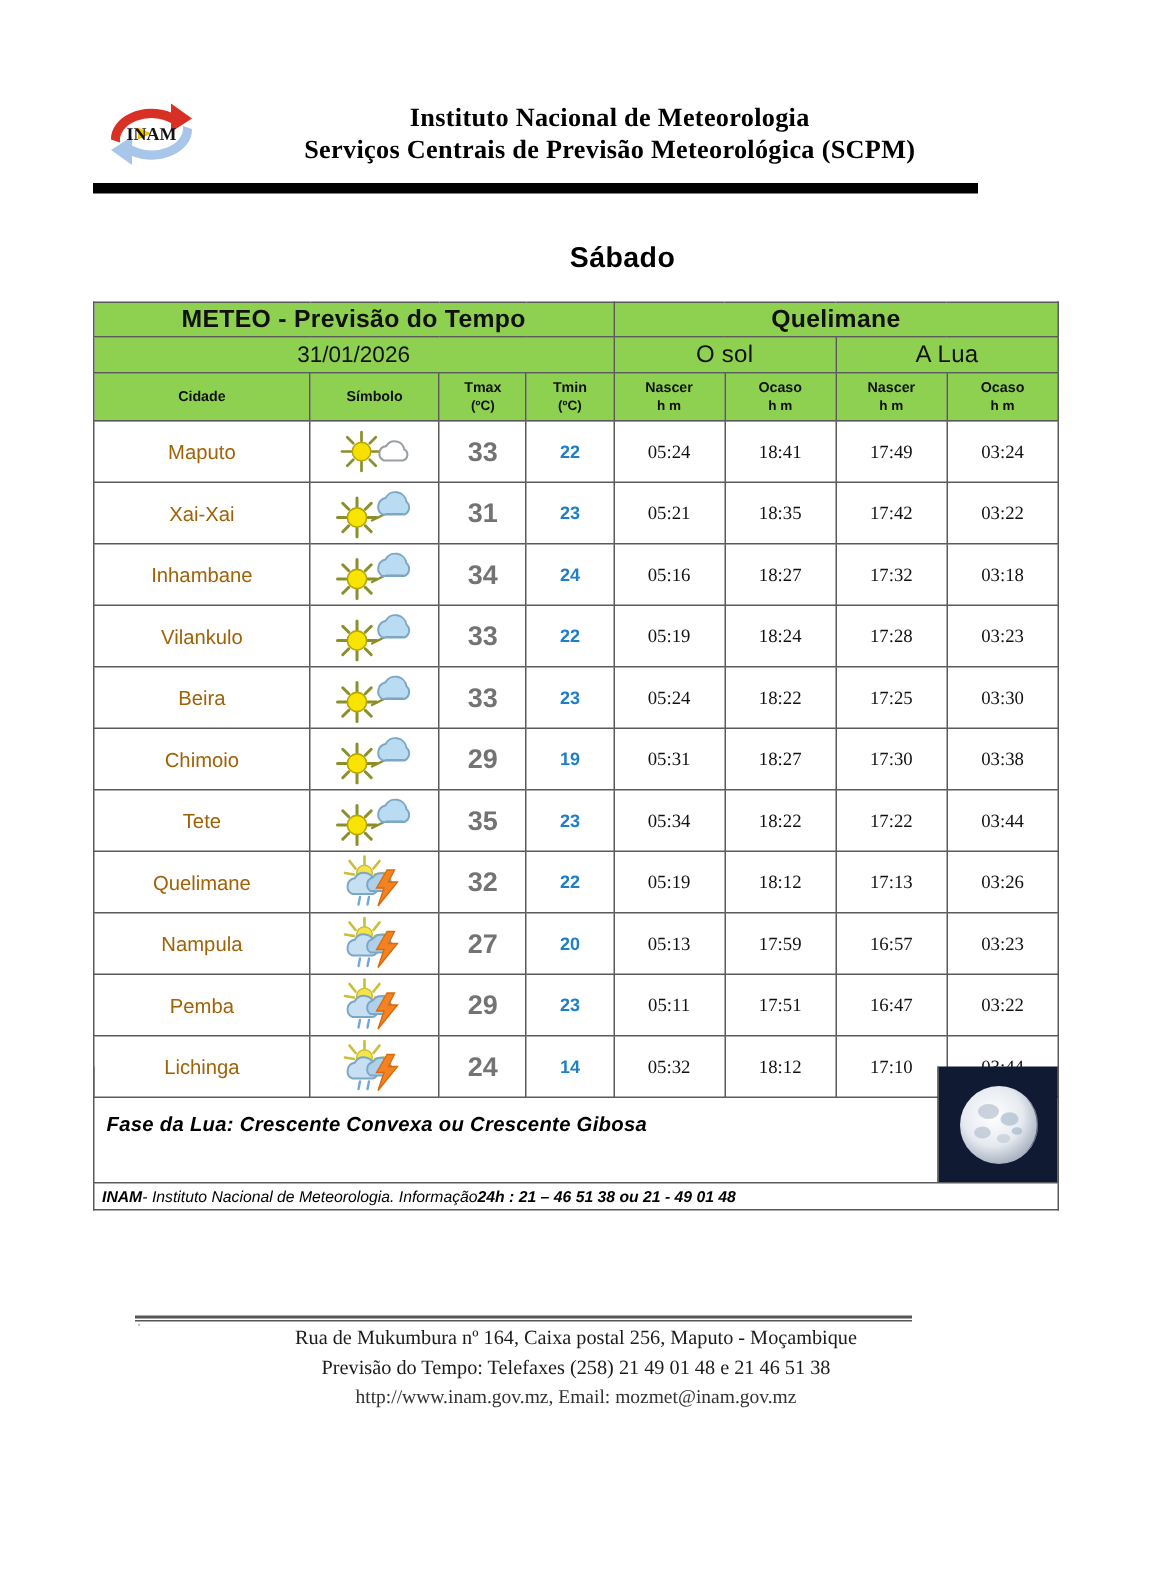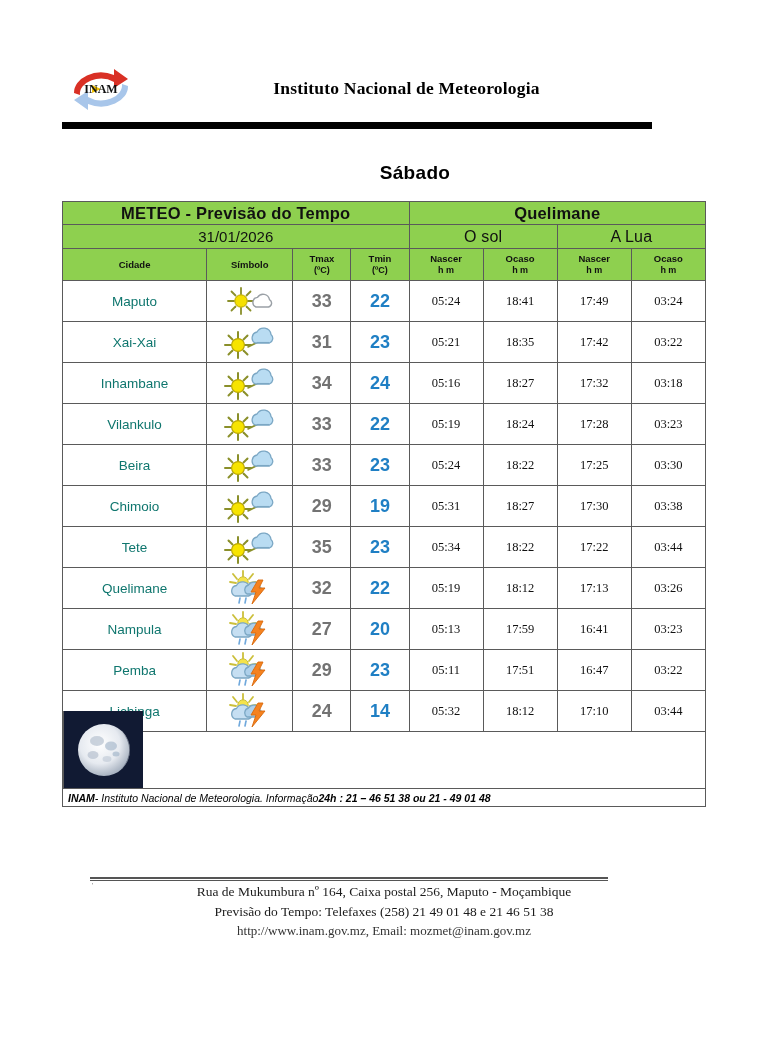--- a/index.html
+++ b/index.html
@@ -59,24 +59,24 @@
     background:#8ed04f;
     font-weight:bold;
     color:#111;
   }
   .gh-big{font-size:16.5px;height:22px;letter-spacing:.2px;}
   .gh-date{font-size:15px;font-weight:normal;height:21px;}
   .gh-mid{font-size:16px;font-weight:normal;height:23px;letter-spacing:.2px;}
   .gh-sub{font-size:9.5px;height:31px;line-height:1.25;font-weight:bold;}
   .gh-sub .u{font-size:9px;display:block;}
 
-  td.city{font-size:13.5px;height:40px;color:#0f766e;border-radius:17px;}
+  td.city{font-size:13.5px;height:40px;color:#a16207;border-radius:17px;}
   td.sym{height:40px;}
   td.tmax{font-size:18px;font-weight:bold;color:#737373;}
-  td.tmin{font-size:18px;font-weight:bold;color:#1f7fc4;}
+  td.tmin{font-size:12px;font-weight:bold;color:#1f7fc4;}
   td.astro{font-size:12.5px;font-family:"Liberation Serif", serif;color:#111;}
 
   .symbox{display:flex;align-items:center;justify-content:center;height:40px;}
   .symbox svg{display:block;}
 
   
   .moonrow{position:absolute;left:62px;top:711px;width:644px;height:78px;
     border:1px solid #5a5a5a;border-top:none;box-sizing:border-box;
     display:flex;align-items:stretch;}
   .moontext{
@@ -118,20 +118,21 @@
     <svg viewBox="0 0 78 52">
       <path d="M12 30 A27 20 0 0 1 52 12 L52 6 L66 16 L52 25 L52 19 A21 15 0 0 0 18 32 Z" fill="#d93025"></path>
       <path d="M66 23 A27 20 0 0 1 26 41 L26 47 L12 37 L26 28 L26 34 A21 15 0 0 0 60 21 Z" fill="#a8c6ea"></path>
       <ellipse cx="39" cy="26" rx="13" ry="6.5" fill="#ffffff"></ellipse>
       <path d="M30 22 L39 26 L30 30 Z" fill="#f2c300"></path>
       <text x="39" y="30" font-family="Liberation Serif, serif" font-size="12" font-weight="bold" text-anchor="middle" fill="#111">INAM</text>
     </svg>
   </div>
   <div class="masthead-titles">
     <div class="mast-line1">Instituto Nacional de Meteorologia</div>
+    <div class="mast-line2">Serviços Centrais de Previsão Meteorológica (SCPM)</div>
   </div>
 </div>
 <div class="rule"></div>
 
 <div class="daytitle">Sábado</div>
 
 <div class="tablewrap">
 <table class="meteo">
   <colgroup>
     <col style="width:144px">
@@ -434,21 +435,21 @@
       <line x1="15" y1="28" x2="14" y2="33"></line>
                   <line x1="21" y1="28" x2="20" y2="33"></line>
     </g>
   </svg>
             </div>
           </td>
           <td class="tmax">27</td>
           <td class="tmin">20</td>
           <td class="astro">05:13</td>
           <td class="astro">17:59</td>
-          <td class="astro">16:41</td>
+          <td class="astro">16:57</td>
           <td class="astro">03:23</td>
         </tr>
         <tr>
           <td class="city">Pemba</td>
           <td class="sym">
             <div class="symbox">
               <svg width="50" height="36" viewBox="0 0 50 36">
     <g stroke="#cbbf3a" stroke-width="1.8" stroke-linecap="round">
       <line x1="18" y1="1" x2="18" y2="7"></line>
       <line x1="8" y1="4" x2="12" y2="9"></line>
@@ -502,20 +503,21 @@
           <td class="astro">05:32</td>
           <td class="astro">18:12</td>
           <td class="astro">17:10</td>
           <td class="astro">03:44</td>
         </tr>
       </tbody>
 </table>
 </div>
 
 <div class="moonrow">
+  <div class="moontext">Fase da Lua: Crescente Convexa ou Crescente Gibosa</div>
   <div class="moonimg">
     <svg width="62" height="62" viewBox="0 0 62 62">
       <defs>
         <radialGradient id="mg" cx="42%" cy="38%" r="62%">
           <stop offset="0%" stop-color="#ffffff"></stop>
           <stop offset="62%" stop-color="#e6eaf0"></stop>
           <stop offset="100%" stop-color="#aab4c2"></stop>
         </radialGradient>
       </defs>
       <circle cx="31" cy="31" r="26" fill="url(#mg)"></circle>

